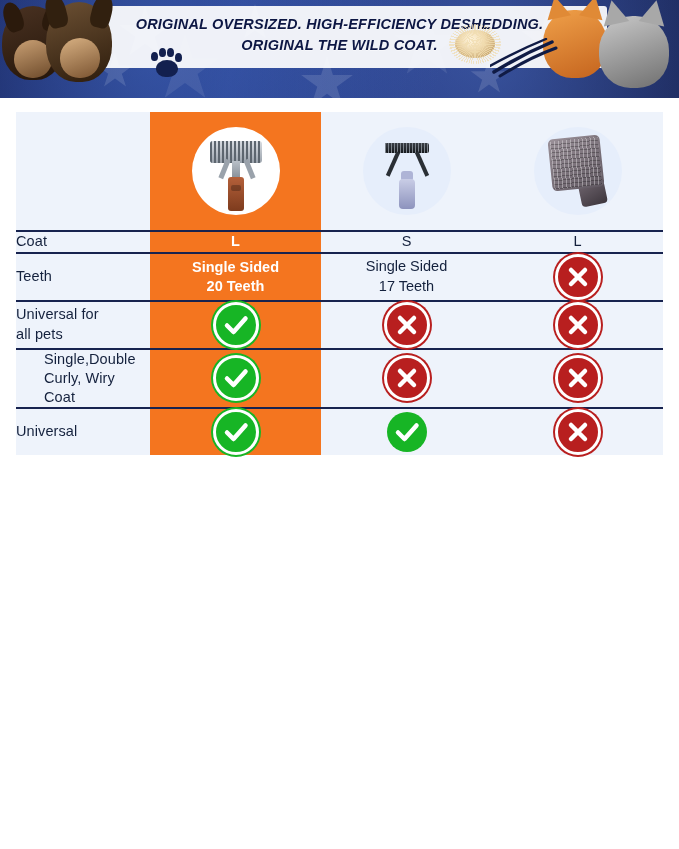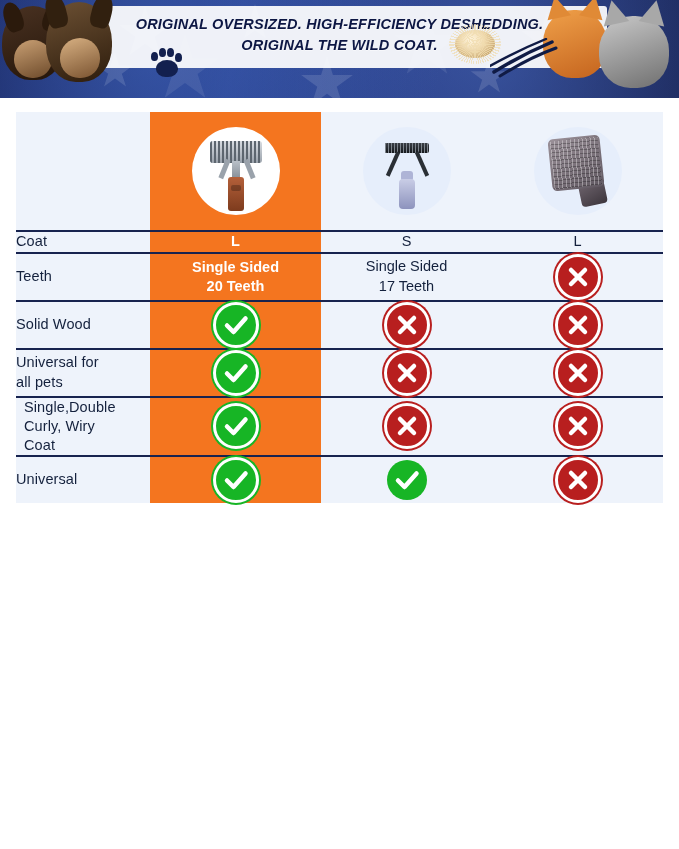--- a/index.html
+++ b/index.html
@@ -468,44 +468,20 @@
       </td>
       <td class="cell">
         <span class="mark cross">
           <svg width="40" height="40" viewBox="0 0 40 40">
                 <path d="M13 13 L27 27 M27 13 L13 27" stroke="#ffffff" stroke-width="4.5" stroke-linecap="round"></path>
               </svg>
         </span>
       </td>
     </tr>
 
-    <tr>
-      <td class="label">Solid Wood</td>
-      <td class="highlight">
-        <span class="mark check">
-          <svg width="40" height="40" viewBox="0 0 40 40">
-                <path d="M11 20.5 L17.5 27 L29.5 13.5" stroke="#ffffff" stroke-width="4.5" fill="none" stroke-linecap="round" stroke-linejoin="round"></path>
-              </svg>
-        </span>
-      </td>
-      <td class="cell">
-        <span class="mark cross">
-          <svg width="40" height="40" viewBox="0 0 40 40">
-                <path d="M13 13 L27 27 M27 13 L13 27" stroke="#ffffff" stroke-width="4.5" stroke-linecap="round"></path>
-              </svg>
-        </span>
-      </td>
-      <td class="cell">
-        <span class="mark cross">
-          <svg width="40" height="40" viewBox="0 0 40 40">
-                <path d="M13 13 L27 27 M27 13 L13 27" stroke="#ffffff" stroke-width="4.5" stroke-linecap="round"></path>
-              </svg>
-        </span>
-      </td>
-    </tr>
 
     <tr>
       <td class="label">
         <div>Universal for</div>
         <div>all pets</div>
       </td>
       <td class="highlight">
         <span class="mark check">
           <svg width="40" height="40" viewBox="0 0 40 40">
                 <path d="M11 20.5 L17.5 27 L29.5 13.5" stroke="#ffffff" stroke-width="4.5" fill="none" stroke-linecap="round" stroke-linejoin="round"></path>
@@ -522,21 +498,21 @@
       <td class="cell">
         <span class="mark cross">
           <svg width="40" height="40" viewBox="0 0 40 40">
                 <path d="M13 13 L27 27 M27 13 L13 27" stroke="#ffffff" stroke-width="4.5" stroke-linecap="round"></path>
               </svg>
         </span>
       </td>
     </tr>
 
     <tr>
-      <td class="label" style="padding-left:8px;">
+      <td class="label" style="padding-left:28px;">
         <div>Single,Double</div>
         <div>Curly, Wiry</div>
         <div>Coat</div>
       </td>
       <td class="highlight">
         <span class="mark check">
           <svg width="40" height="40" viewBox="0 0 40 40">
                 <path d="M11 20.5 L17.5 27 L29.5 13.5" stroke="#ffffff" stroke-width="4.5" fill="none" stroke-linecap="round" stroke-linejoin="round"></path>
               </svg>
         </span>

